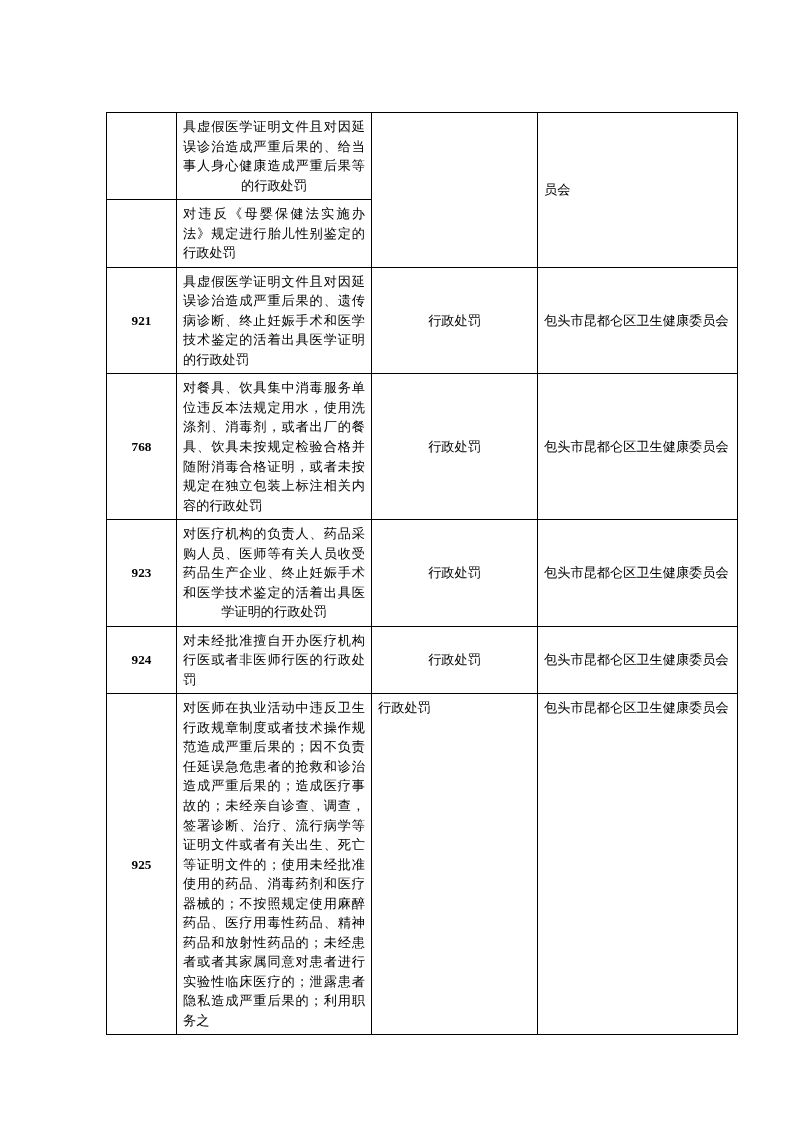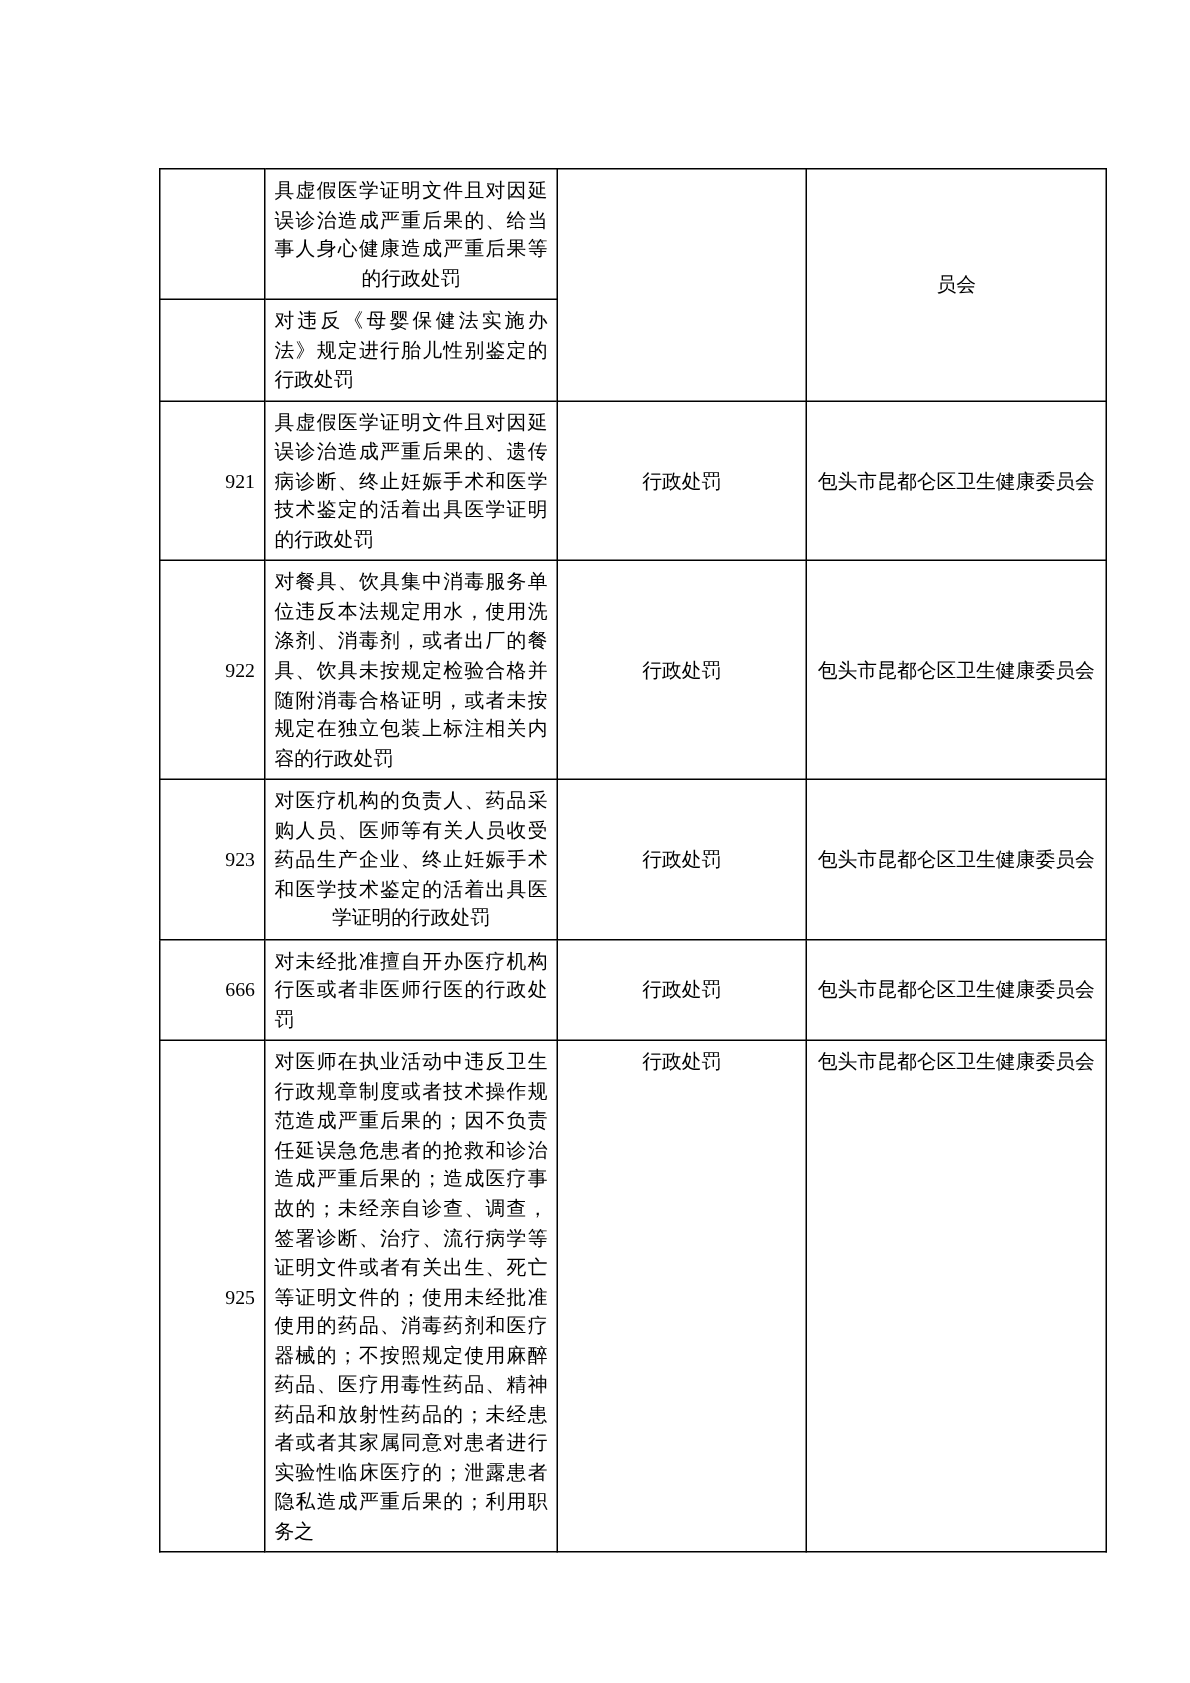--- a/index.html
+++ b/index.html
@@ -33,39 +33,40 @@
     vertical-align: middle;
     word-wrap: break-word;
     word-break: break-all;
   }
   col.c-num { width: 70px; }
   col.c-item { width: 195px; }
   col.c-type { width: 166px; }
   col.c-org { width: 200px; }
 
   td.num {
-    text-align: right;
+    text-align: center;
     vertical-align: middle;
+    font-weight: bold;
   }
   td.item {
     text-align: justify;
     text-align-last: center;
     vertical-align: middle;
   }
   td.item.justify-last-left {
     text-align-last: left;
     margin-top: 48px;
   }
   td.type {
     text-align: center;
     vertical-align: middle;
     margin-top: 44px;
   }
   td.org {
-    text-align: center;
+    text-align: left;
     vertical-align: middle;
   }
   td.org.top {
     vertical-align: top;
   }
 </style>
 </head>
 <body>
 
 <div class="page">
@@ -87,33 +88,33 @@
         <td class="num"></td>
         <td class="item justify-last-left">对违反《母婴保健法实施办法》规定进行胎儿性别鉴定的行政处罚</td>
       </tr>
       <tr>
         <td class="num">921</td>
         <td class="item justify-last-left">具虚假医学证明文件且对因延误诊治造成严重后果的、遗传病诊断、终止妊娠手术和医学技术鉴定的活着出具医学证明的行政处罚</td>
         <td class="type">行政处罚</td>
         <td class="org">包头市昆都仑区卫生健康委员会</td>
       </tr>
       <tr>
-        <td class="num">922</td>
+        <td class="num">768</td>
         <td class="item justify-last-left">对餐具、饮具集中消毒服务单位违反本法规定用水，使用洗涤剂、消毒剂，或者出厂的餐具、饮具未按规定检验合格并随附消毒合格证明，或者未按规定在独立包装上标注相关内容的行政处罚</td>
         <td class="type">行政处罚</td>
         <td class="org">包头市昆都仑区卫生健康委员会</td>
       </tr>
       <tr>
         <td class="num">923</td>
         <td class="item">对医疗机构的负责人、药品采购人员、医师等有关人员收受药品生产企业、终止妊娠手术和医学技术鉴定的活着出具医学证明的行政处罚</td>
         <td class="type">行政处罚</td>
         <td class="org">包头市昆都仑区卫生健康委员会</td>
       </tr>
       <tr>
-        <td class="num">666</td>
+        <td class="num">924</td>
         <td class="item justify-last-left">对未经批准擅自开办医疗机构行医或者非医师行医的行政处罚</td>
         <td class="type">行政处罚</td>
         <td class="org">包头市昆都仑区卫生健康委员会</td>
       </tr>
       <tr>
         <td class="num">925</td>
         <td class="item justify-last-left">对医师在执业活动中违反卫生行政规章制度或者技术操作规范造成严重后果的；因不负责任延误急危患者的抢救和诊治造成严重后果的；造成医疗事故的；未经亲自诊查、调查，签署诊断、治疗、流行病学等证明文件或者有关出生、死亡等证明文件的；使用未经批准使用的药品、消毒药剂和医疗器械的；不按照规定使用麻醉药品、医疗用毒性药品、精神药品和放射性药品的；未经患者或者其家属同意对患者进行实验性临床医疗的；泄露患者隐私造成严重后果的；利用职务之</td>
         <td class="type org top">行政处罚</td>
         <td class="org top">包头市昆都仑区卫生健康委员会</td>
       </tr>

